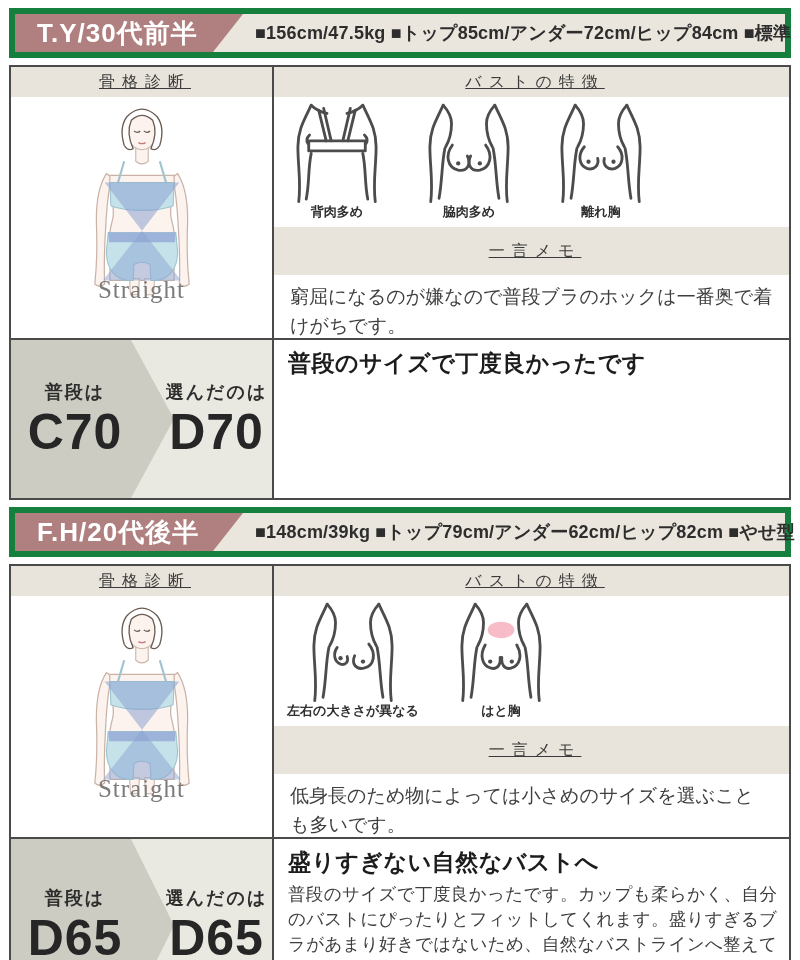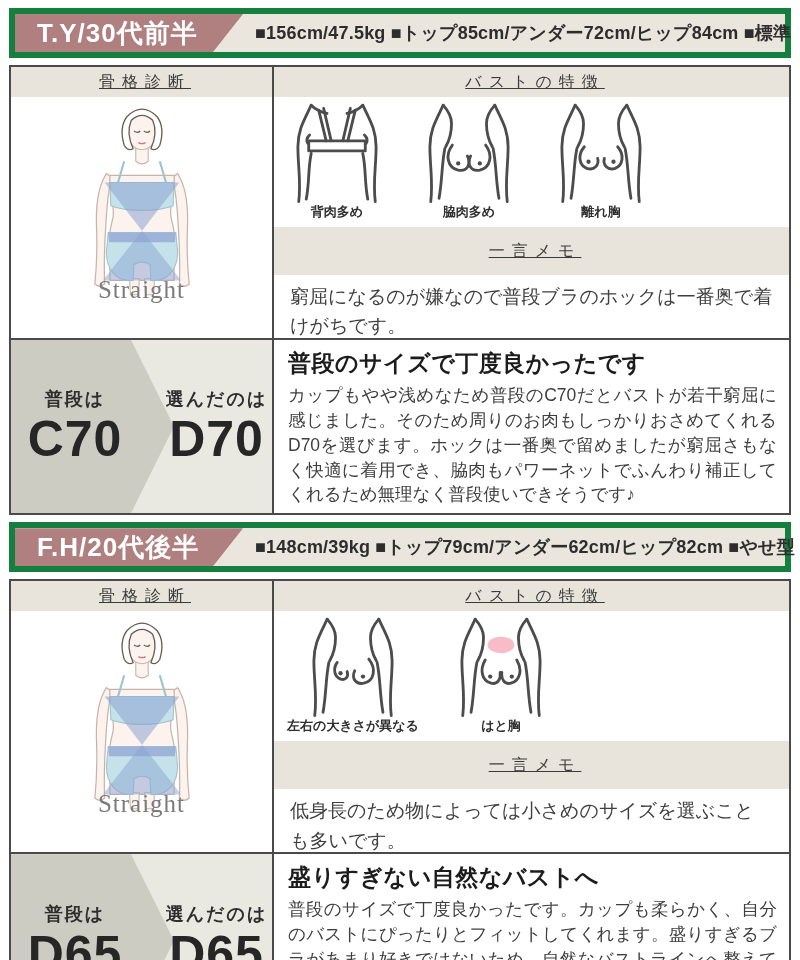--- a/index.html
+++ b/index.html
@@ -230,21 +230,20 @@
             <div class="size-value">C70</div>
           </div>
           <div class="size-col chosen">
             <div class="size-label">選んだのは</div>
             <div class="size-value">D70</div>
           </div>
         </div>
       </div>
       <div class="review-cell">
         <p class="review-headline">普段のサイズで丁度良かったです</p>
-        <p class="review-body">カップもやや浅めなため普段のC70だとバストが若干窮屈に感じました。そのため周りのお肉もしっかりおさめてくれるD70を選びます。ホックは一番奥で留めましたが窮屈さもなく快適に着用でき、脇肉もパワーネットでふんわり補正してくれるため無理なく普段使いできそうです♪</p>
       </div>
     </div>
   </div>
 
   <div class="profile-header" style="margin-top:0;">
     <div class="name-badge">F.H/20代後半</div>
     <div class="stats-text">■148cm/39kg ■トップ79cm/アンダー62cm/ヒップ82cm ■やせ型</div>
   </div>
 
   <div class="panel">

